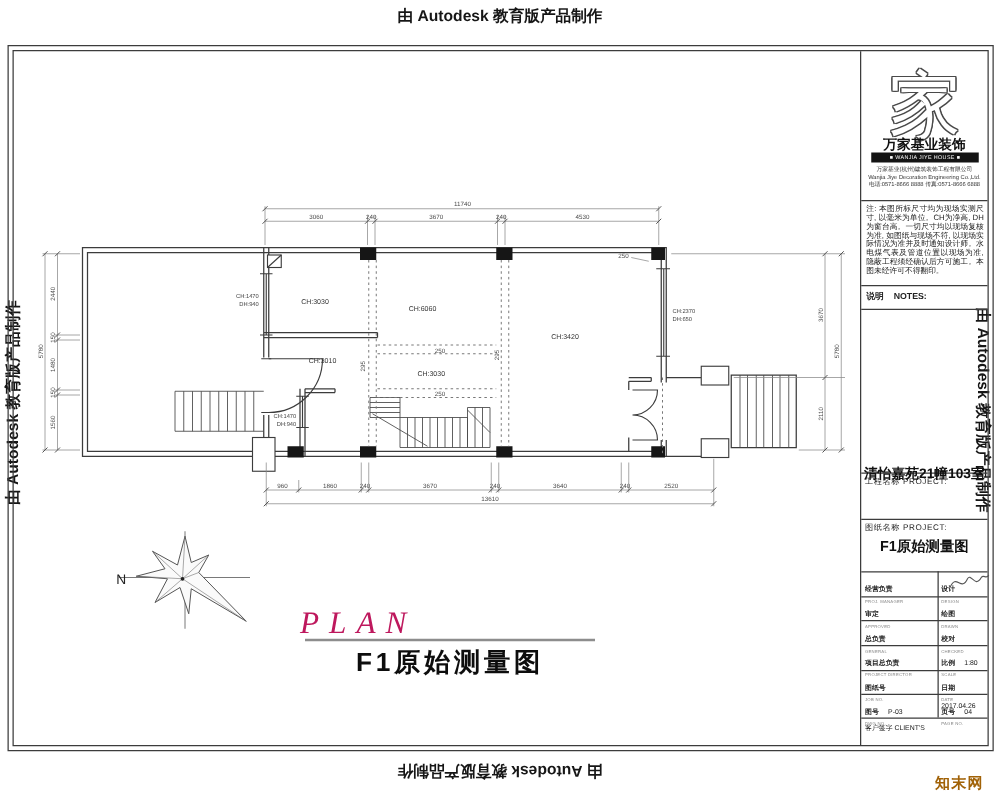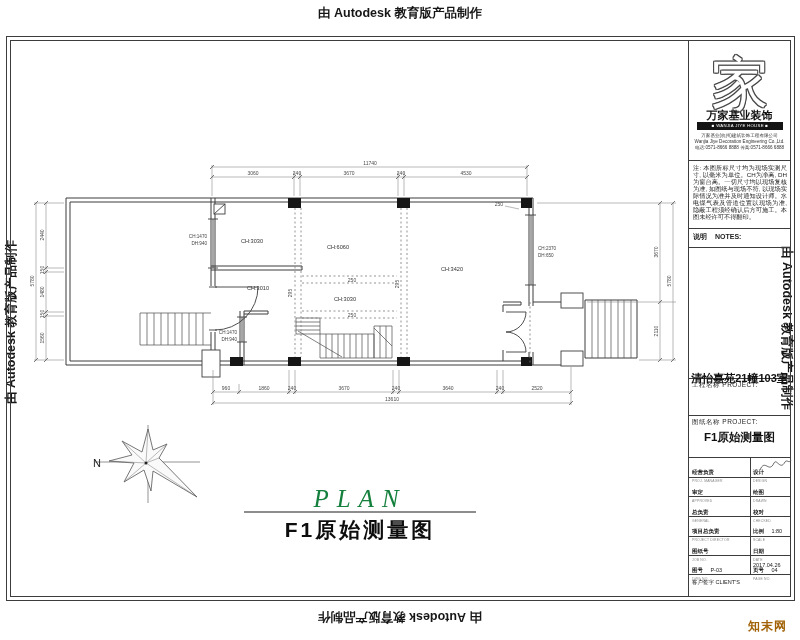--- a/index.html
+++ b/index.html
@@ -17,21 +17,21 @@
   .cl { font-size:5.5px; color:#222; font-weight:bold; }
   .cv { font-size:5.5px; color:#222; margin-left:3px; }
   .cs { font-size:3.4px; color:#888; margin-top:1px; letter-spacing:.2px; }
   .notes-p { font-size:6.2px; line-height:7px; color:#222; text-align:justify; }
   .tiny-line { font-size:4.6px; line-height:6px; color:#333; text-align:center; white-space:nowrap; }
   .logo-glyph { font-family:"Liberation Serif", serif; font-size:58px; color:#fff;
     text-shadow:-1px 0 #4a4a4a,1px 0 #4a4a4a,0 -1px #4a4a4a,0 1px #4a4a4a,
                 -1px -1px #4a4a4a,1px 1px #4a4a4a,-1px 1px #4a4a4a,1px -1px #4a4a4a;
     text-align:center; }
   .plan-title { font-family:"Liberation Serif", serif; font-style:italic; font-size:25px;
-    color:#15803d; letter-spacing:8px; text-align:center; }
+    color:#be185d; letter-spacing:8px; text-align:left; }
   .plan-sub { font-weight:bold; font-size:21px; color:#0d0d0d; letter-spacing:3px; text-align:center; }
   .wm { color:#a16207; font-weight:bold; font-size:12px; letter-spacing:1px; }
   svg text { font-family:"Liberation Sans", sans-serif; }
   .dimtx { font-size:5px; fill:#4a4a4a; }
   .roomtx { font-size:5.6px; fill:#333; }
   .wintx { font-size:4.6px; fill:#444; }
 </style>
 </head>
 <body>
 

